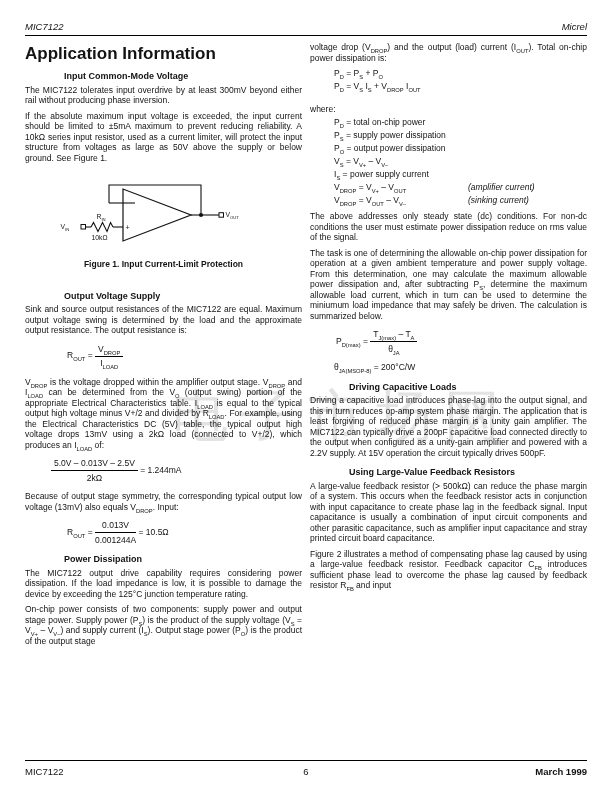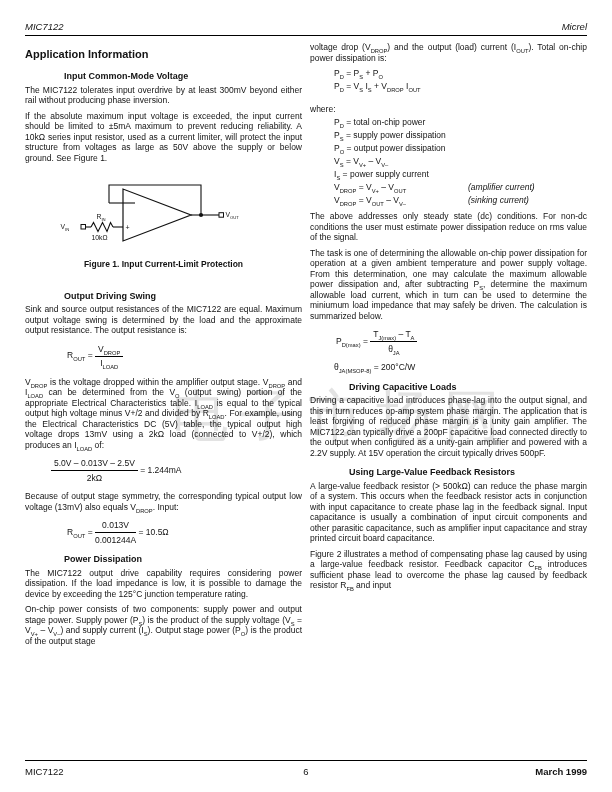--- a/index.html
+++ b/index.html
@@ -9,21 +9,21 @@
     font-family:"Liberation Sans","DejaVu Sans",sans-serif;
   }
   .header{position:absolute;left:25px;right:25px;top:21px;display:flex;
     justify-content:space-between;font-size:9.5px;font-style:italic;z-index:2;}
   .header-rule{position:absolute;left:25px;right:25px;top:35px;border-top:1.4px solid #000;z-index:2;}
 
   .col{position:absolute;top:42px;width:277px;font-size:8.5px;line-height:10.5px;z-index:1;}
   .col-left{left:25px;}
   .col-right{left:310px;}
 
-  .apptitle{font-size:11px;line-height:16px;font-weight:bold;margin:4px 0 7px;}
+  .apptitle{font-size:17px;line-height:16px;font-weight:bold;margin:4px 0 7px;}
   .subhead{font-size:9px;font-weight:bold;margin:9px 0 3px;padding-left:39px;}
   p.body{text-align:justify;margin:0 0 5px;}
   sub{font-size:68%;line-height:0;}
 
   .eq{margin:8px 0 8px 42px;white-space:nowrap;}
   .eq .frac{display:inline-block;vertical-align:middle;text-align:center;}
   .eq .num{display:block;border-bottom:1px solid #000;padding:0 3px 1.5px;}
   .eq .den{display:block;padding-top:1.5px;}
   .eq-indent2{margin-left:26px;}
 
@@ -97,21 +97,21 @@
           <rect x="140" y="35.7" width="4.5" height="4.5" fill="#fff" stroke="#111" stroke-width="1"></rect>
         </svg>
         <span class="fig-label lbl-vin"><span>V</span><sub>IN</sub><span></span></span>
         <span class="fig-label lbl-rin"><span>R</span><sub>IN</sub><span></span></span>
         <span class="fig-label lbl-rval"><span>10kΩ</span></span>
         <span class="fig-label lbl-vout"><span>V</span><sub>OUT</sub><span></span></span>
       </div>
       <div class="fig-caption">Figure 1. Input Current-Limit Protection</div>
     </div>
 
-    <div class="subhead">Output Driving Swing</div>
+    <div class="subhead">Output Voltage Supply</div>
     <p class="body"><span>Sink and source output resistances of the MIC7122 are equal. Maximum output voltage swing is determined by the load and the approximate output resistance. The output resistance is:</span></p>
 
     <div class="eq">
       <span><span>R</span><sub>OUT</sub><span> = </span></span><span class="frac"><span class="num"><span>V</span><sub>DROP</sub><span></span></span><span class="den"><span>I</span><sub>LOAD</sub><span></span></span></span><span><span></span></span>
     </div>
 
     <p class="body"><span>V</span><sub>DROP</sub><span> is the voltage dropped within the amplifier output stage. V</span><sub>DROP</sub><span> and I</span><sub>LOAD</sub><span> can be determined from the V</span><sub>O</sub><span> (output swing) portion of the appropriate Electrical Characteristics table. I</span><sub>LOAD</sub><span> is equal to the typical output high voltage minus V+/2 and divided by R</span><sub>LOAD</sub><span>. For example, using the Electrical Characteristics DC (5V) table, the typical output high voltage drops 13mV using a 2kΩ load (connected to V+/2), which produces an I</span><sub>LOAD</sub><span> of:</span></p>
 
     <div class="eq eq-indent2">
       <span><span></span></span><span class="frac"><span class="num"><span>5.0V – 0.013V – 2.5V</span></span><span class="den"><span>2kΩ</span></span></span><span><span> = 1.244mA</span></span>

